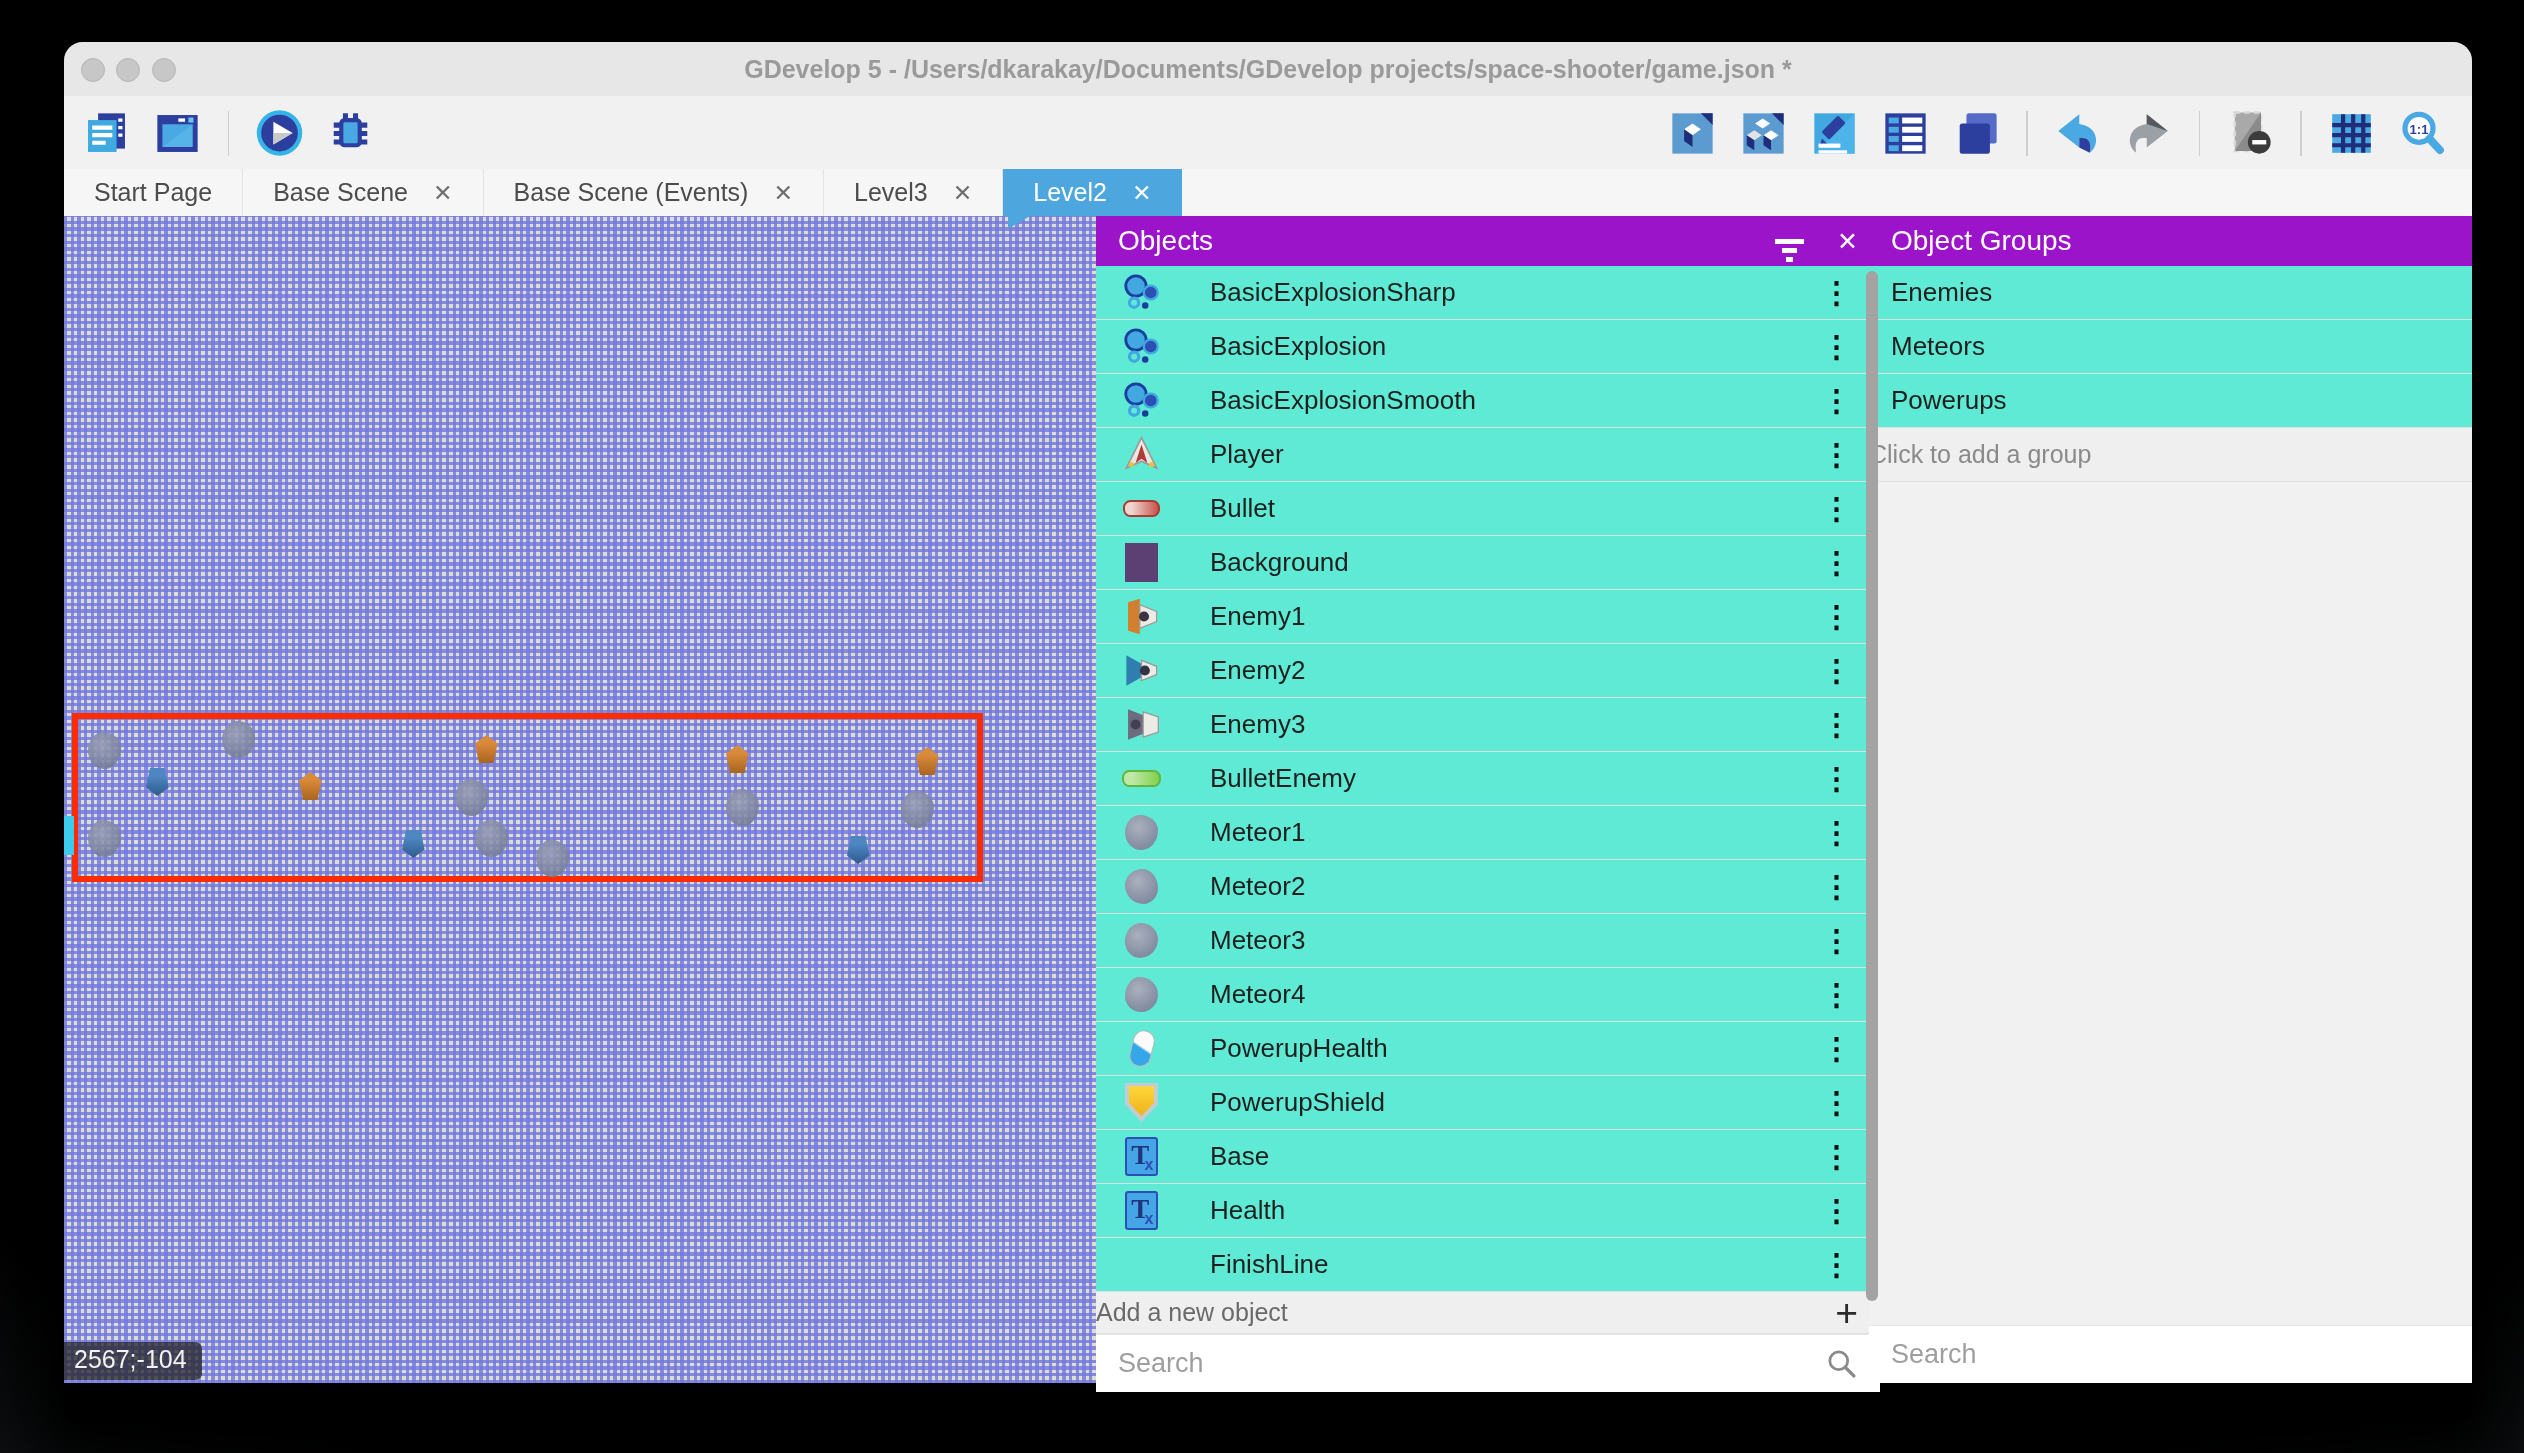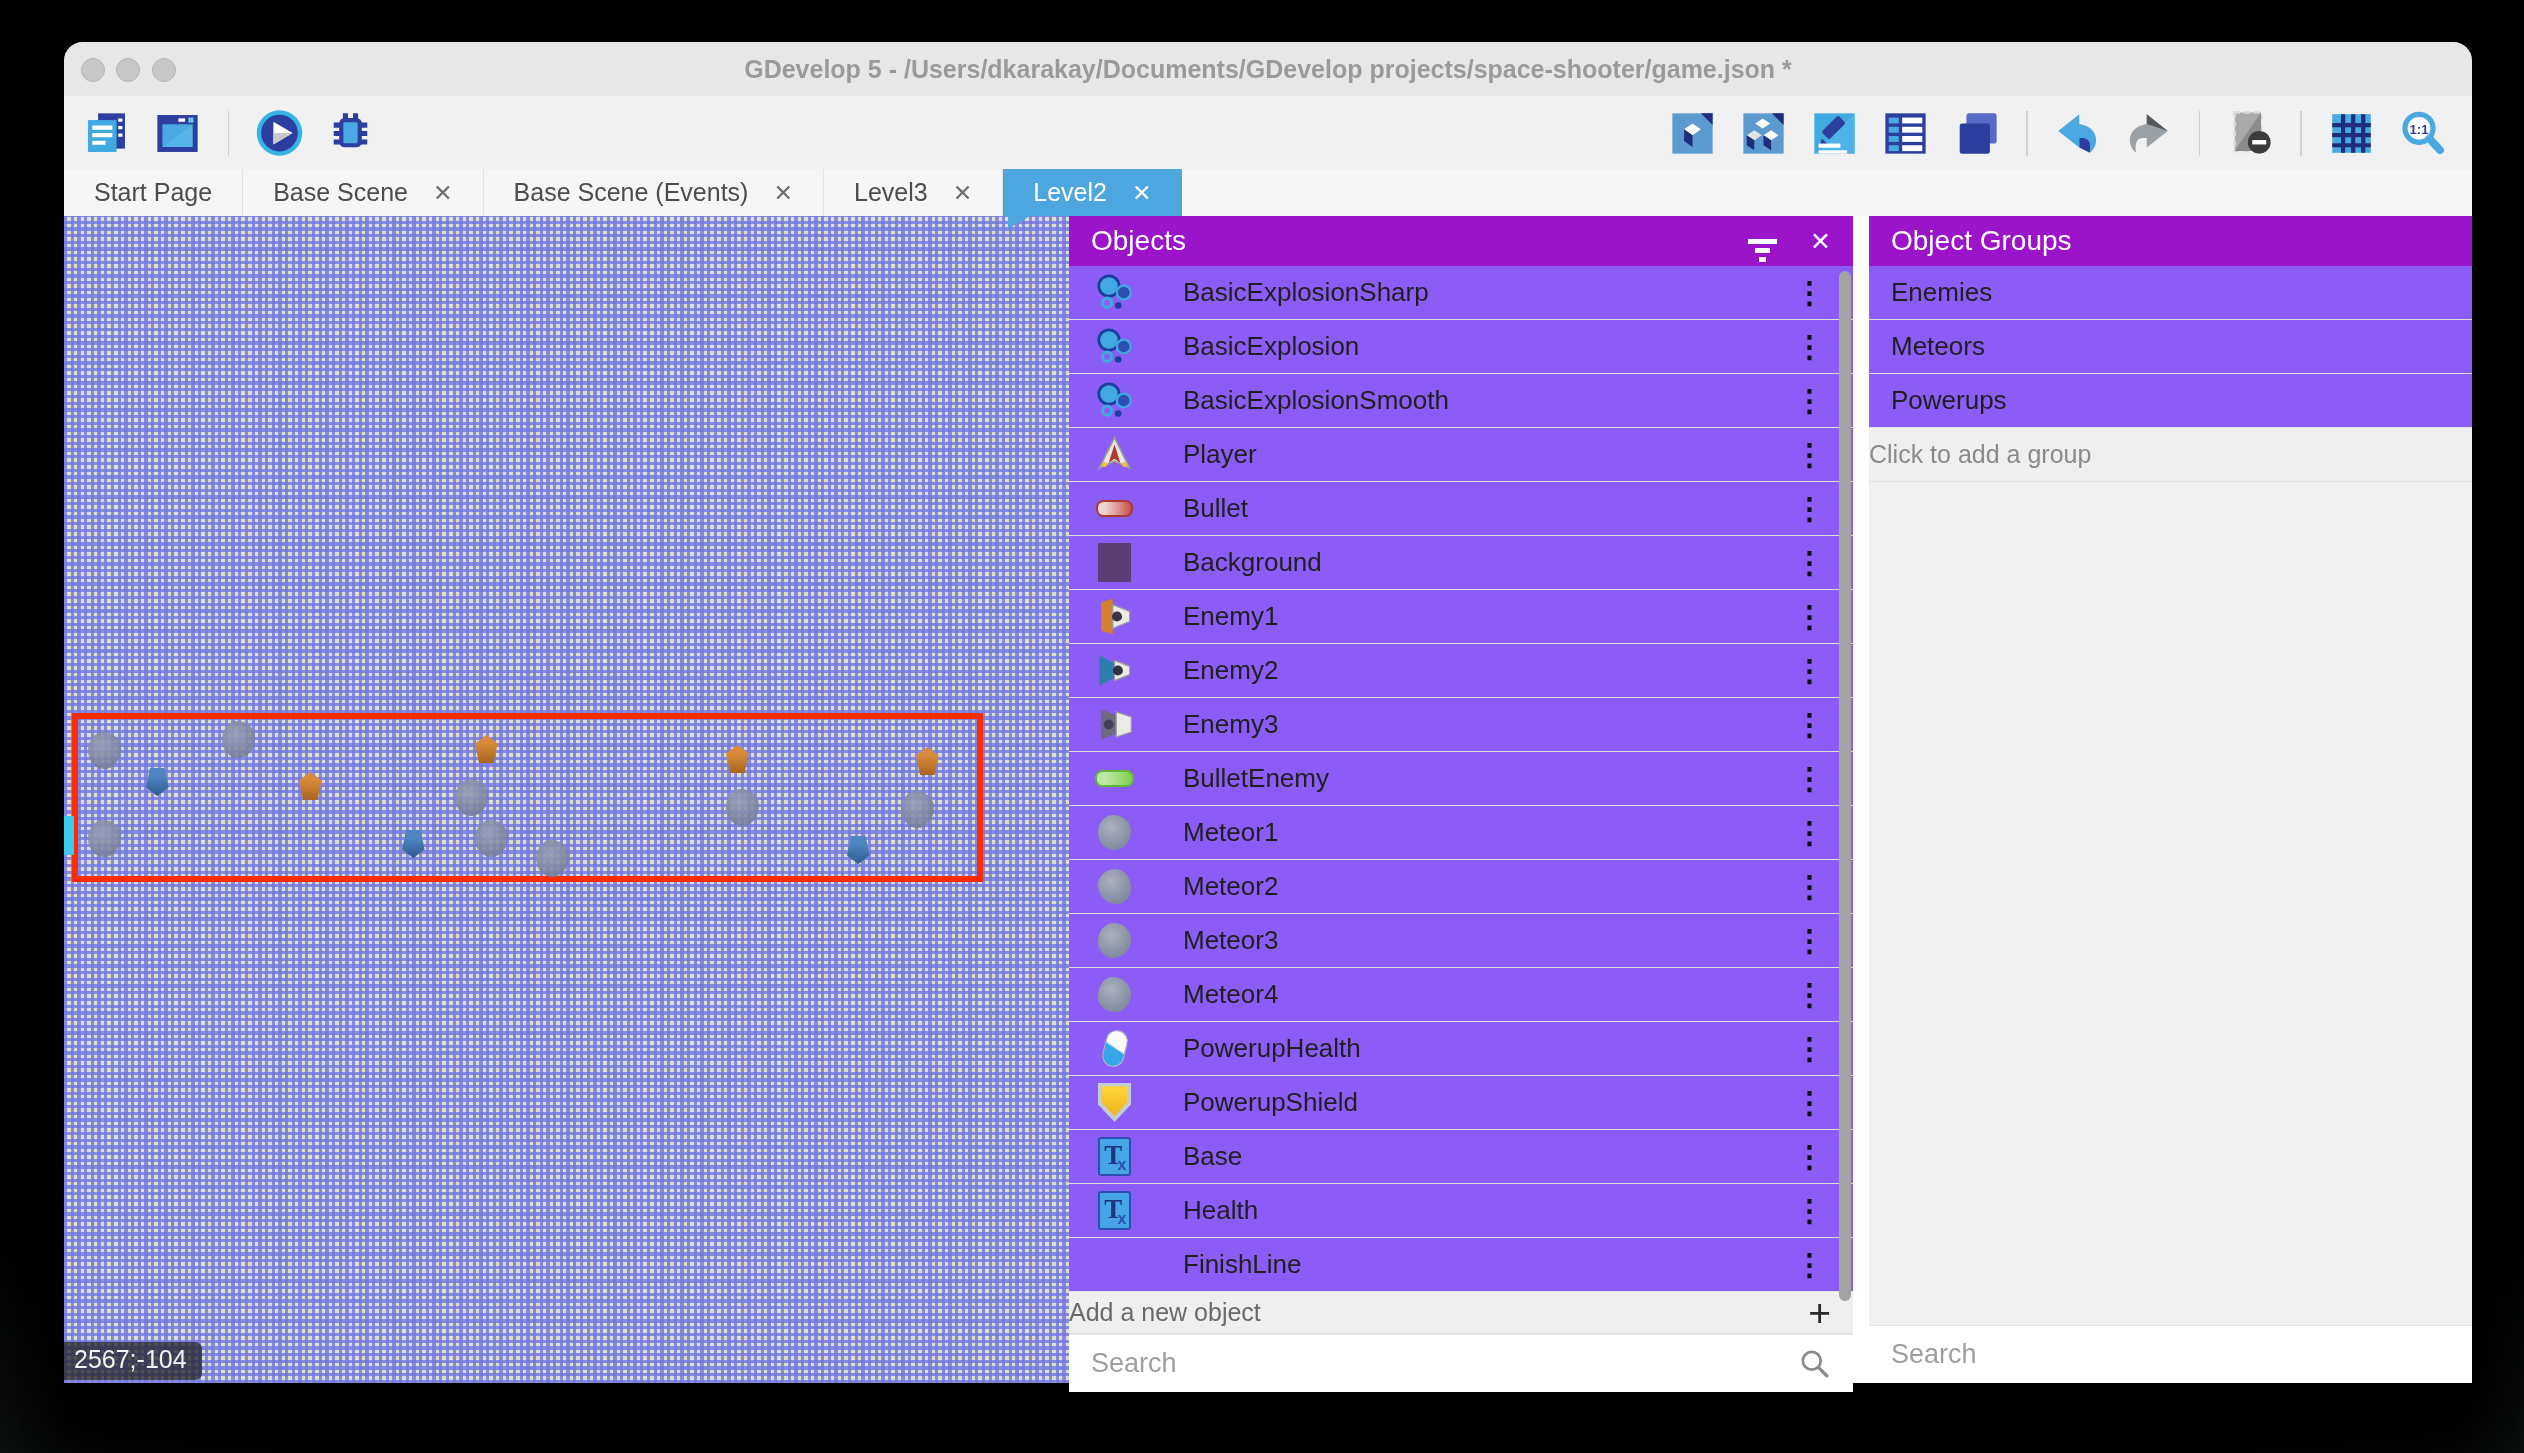--- a/index.html
+++ b/index.html
@@ -57,33 +57,33 @@
   .inst-enemy1{width:22.6px;height:28px;background:linear-gradient(#d98a3a 30%,#a9641f);
      clip-path:polygon(50% 0,100% 30%,82% 100%,18% 100%,0 30%);}
   .inst-enemy2{width:22.6px;height:28px;background:linear-gradient(#4d86c0 30%,#2d5a8d);
      clip-path:polygon(50% 100%,100% 70%,82% 0,18% 0,0 70%);}
   .inst-marker{width:10px;height:39px;background:#3ec9ef;}
   .coord-label{position:absolute;left:0;bottom:3.3px;background:rgba(40,40,46,.78);color:#f2f2f2;
      font-size:25px;font-weight:400;padding:2.5px 15px 5.9px 10px;border-radius:0 6.7px 6.7px 0;}
 
   
   .panel{position:absolute;top:0;height:1167px;background:#efefef;display:flex;flex-direction:column;}
-  .panel-objects{left:1005px;width:784px;}
+  .panel-objects{left:1032px;width:784px;}
   .panel-groups{left:1805px;width:697px;}
   .panel-header{height:50px;background:#9c14c9;color:#fff;display:flex;align-items:center;
      padding:0 22px;flex:0 0 auto;}
   .panel-title{font-size:28px;font-weight:500;flex:1;}
   .panel-close{font-size:25px;color:#fff;margin-left:28.5px;}
   .filter-icon{width:28.5px;height:5px;background:#fff;position:relative;margin-right:5px;}
   .filter-icon::before{content:'';position:absolute;top:9.2px;left:6.7px;width:15px;height:5px;background:#fff;}
   .filter-icon::after{content:'';position:absolute;top:18.4px;left:11px;width:6.7px;height:5px;background:#fff;}
 
   .rows{flex:0 0 auto;position:relative;}
   .obj-row{height:53px;border-bottom:0.8px solid #dfdfdf;display:flex;align-items:center;
-     background:#8b5cf6;padding:0 8.4px 0 22px;}
+     background:#5eead4;padding:0 8.4px 0 22px;}
   .obj-icon{width:47px;display:flex;align-items:center;justify-content:center;flex:0 0 47px;}
   .obj-label{font-size:26px;color:#1f1f1f;margin-left:45px;flex:1;}
   .group-label{font-size:26px;color:#1f1f1f;flex:1;}
   .row-menu{font-size:30px;color:#111;padding:0 20px;font-weight:700;}
 
   .add-row{height:41px;border-bottom:0.8px solid #e0e0e0;display:flex;align-items:center;
      background:#efefef;flex:0 0 auto;}
   .add-label{flex:1;text-align:left;font-size:25px;color:#6a6a6a;}
   .plus-icon{font-size:39px;color:#2b2b2b;padding:0 22px;font-weight:400;line-height:33px;}
   .group-add{height:53px;border-bottom:0.8px solid #e0e0e0;}

